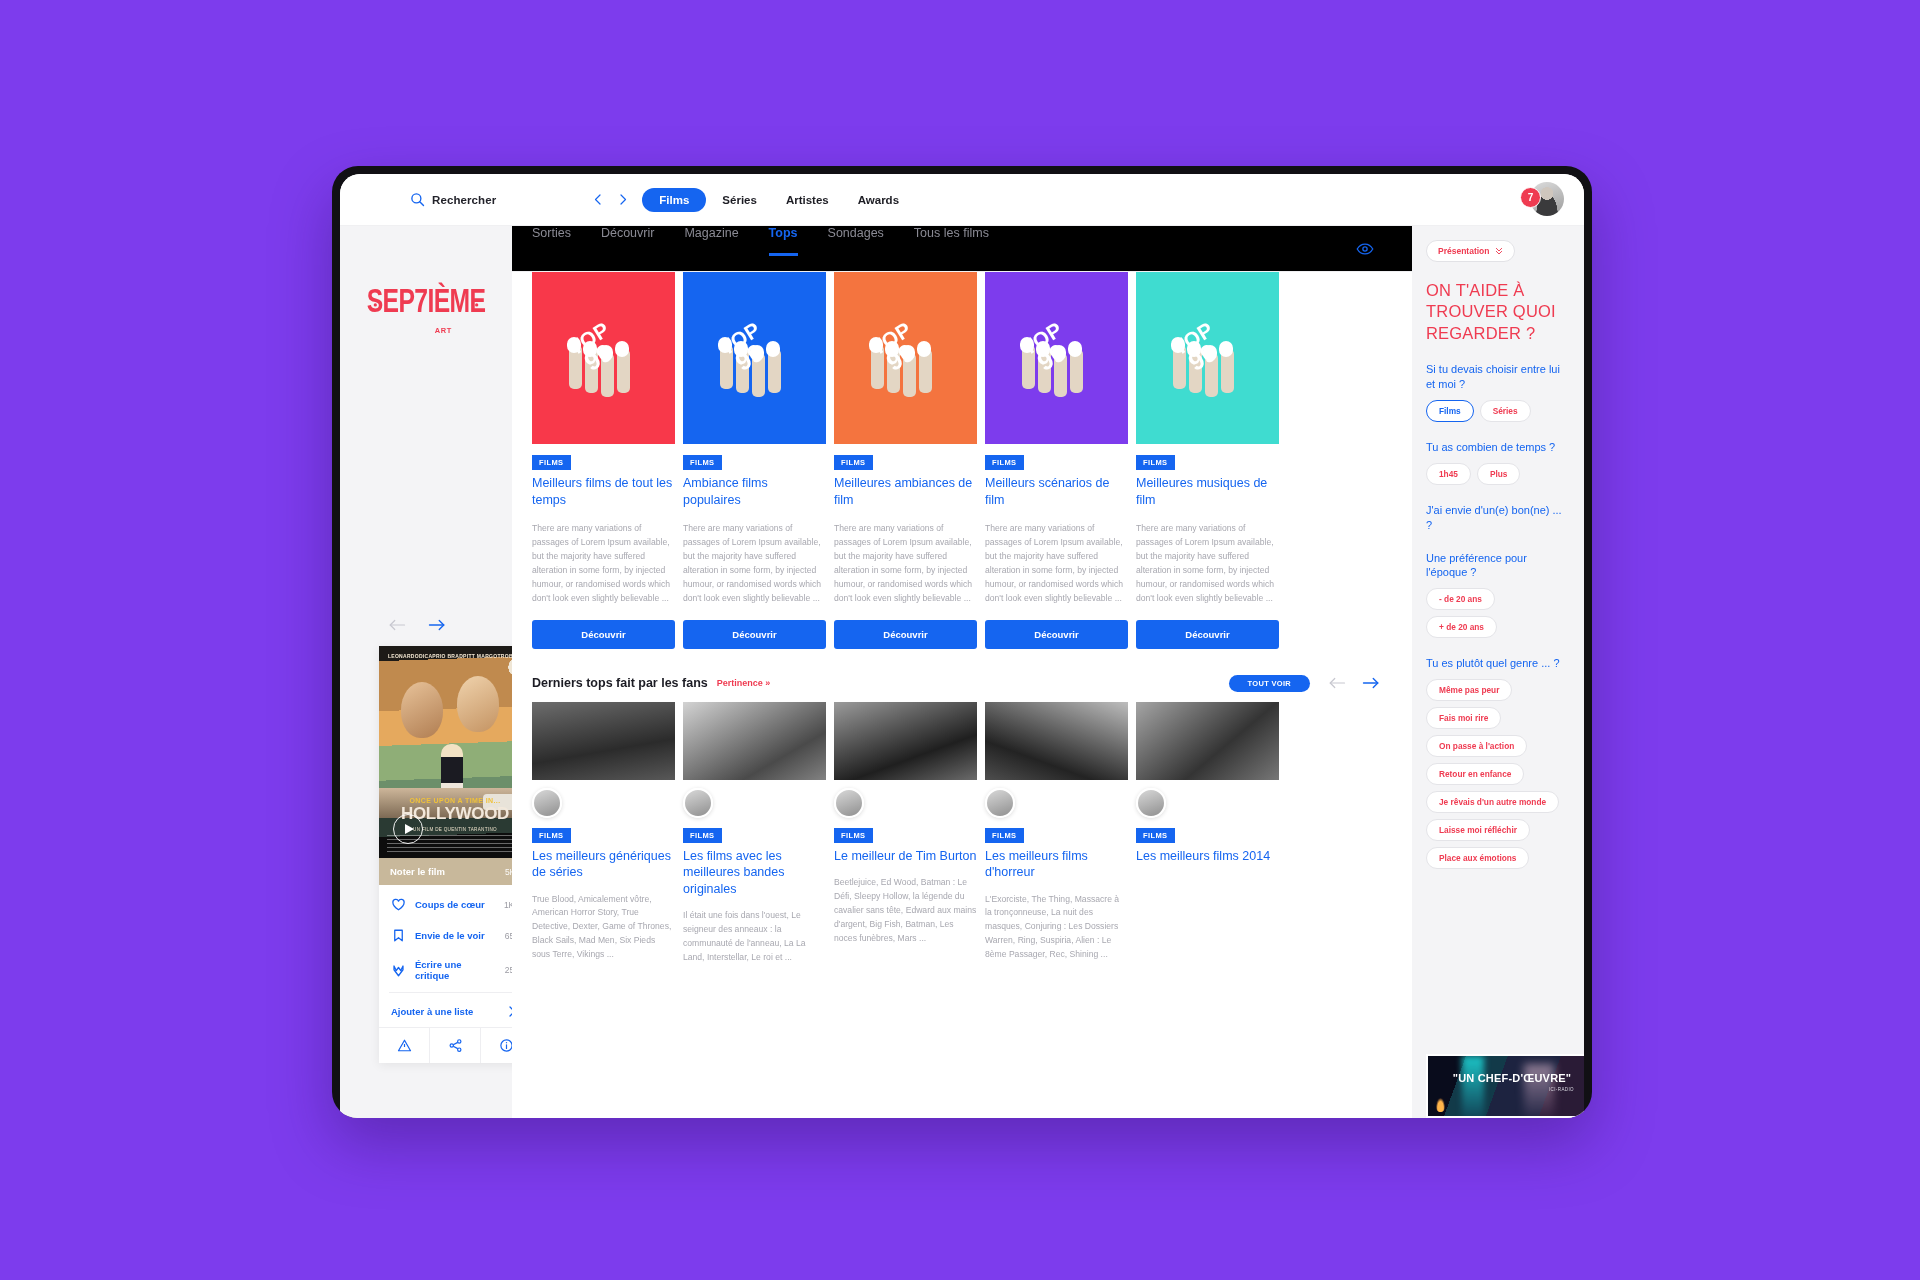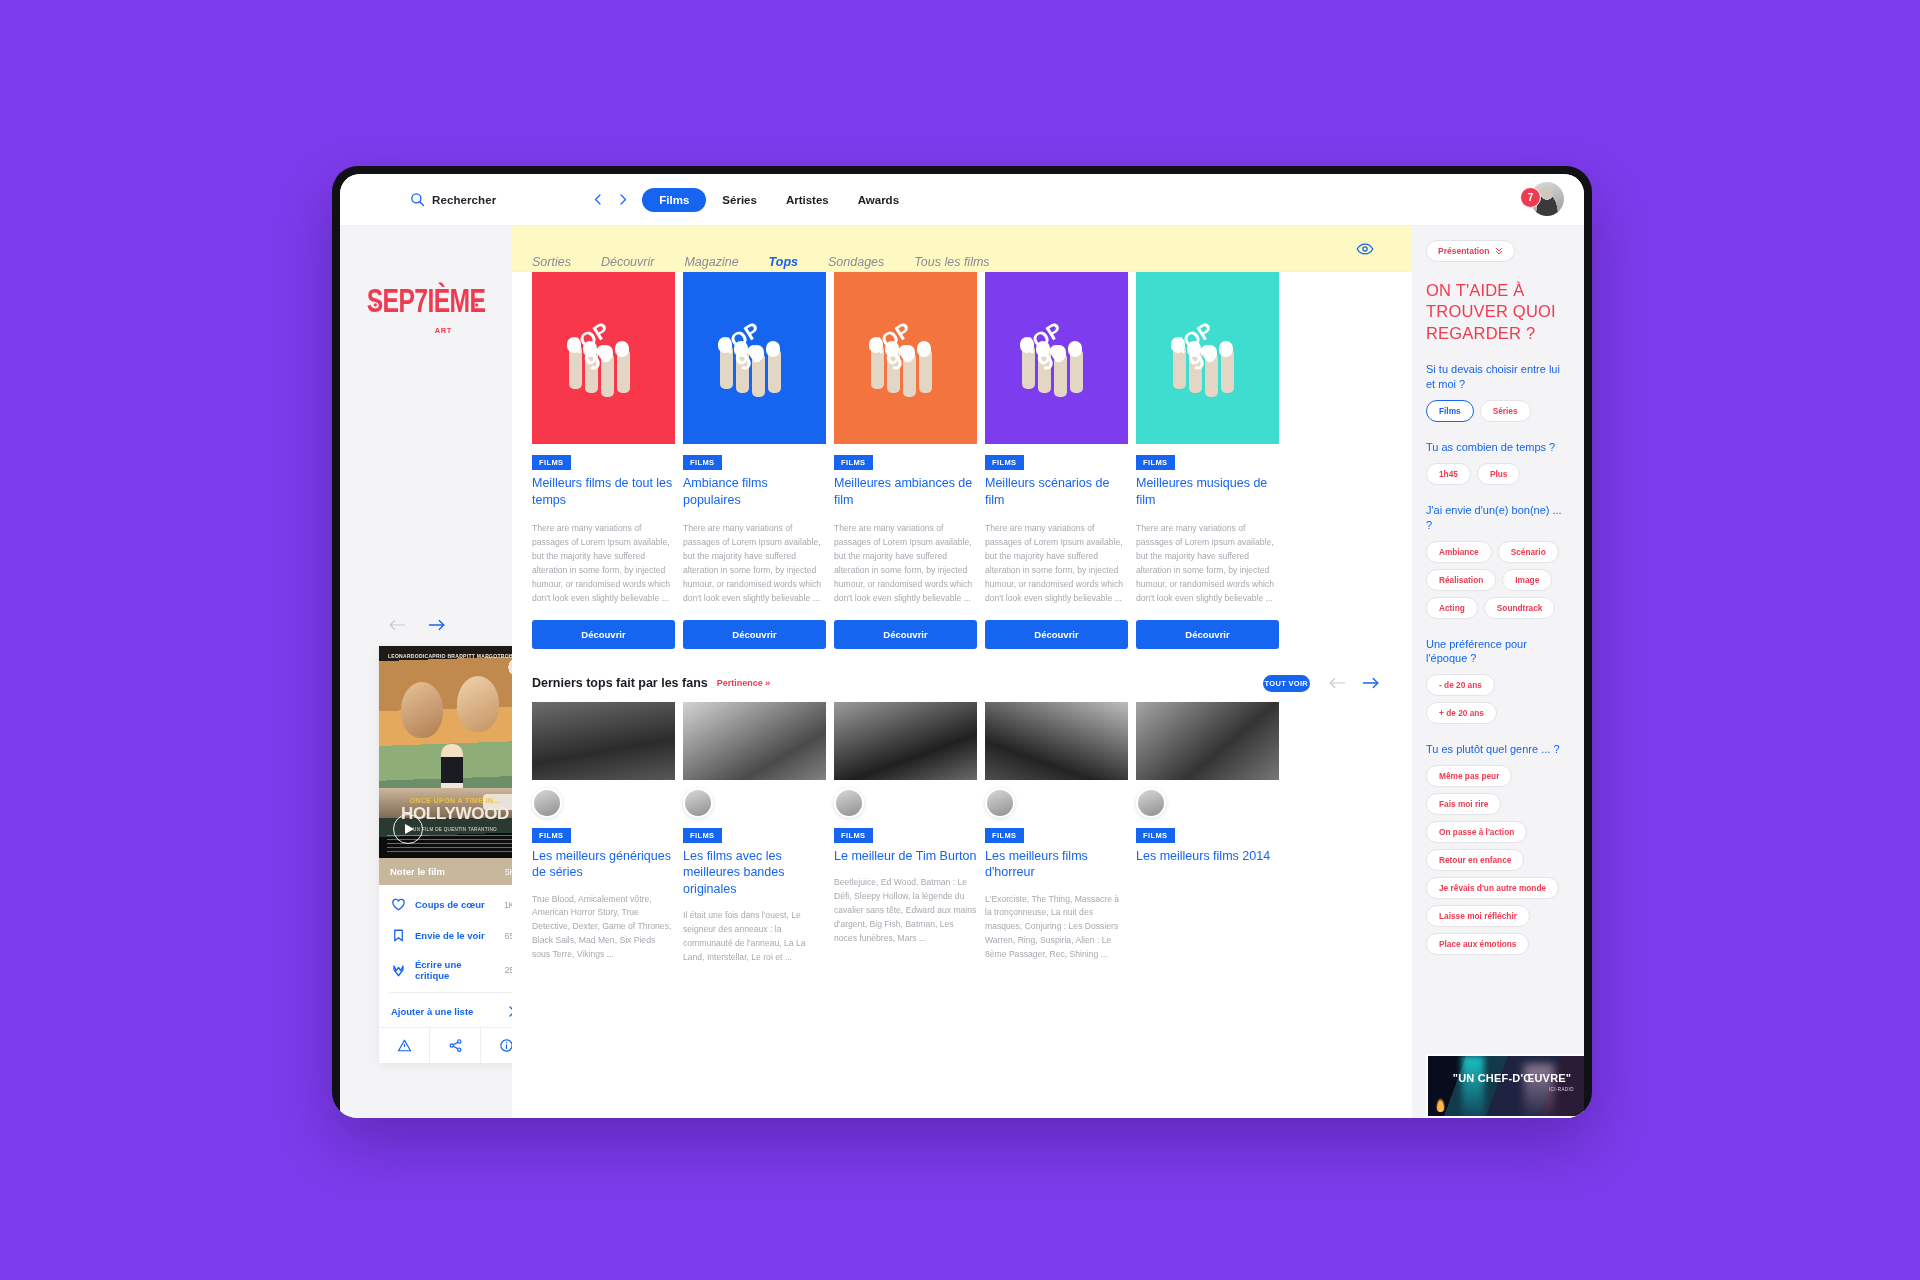--- a/index.html
+++ b/index.html
@@ -150,24 +150,23 @@
   .act-row .cnt { font-size: 8.5px; color:#9a9aa2; }
   .act-sep { height:1px; background:#eeeef1; margin: 3px 10px; }
   .act-row.chev .lbl { color:#1565f0; }
   .act-footer { display:flex; border-top:1px solid #eeeef1; }
   .act-footer div { flex:1; display:flex;align-items:center;justify-content:center; padding: 10px 0; cursor:pointer; }
   .act-footer div + div { border-left:1px solid #eeeef1; }
 
   
   .center { flex: 1; background: #fff; position: relative; overflow: hidden; }
   .subnav {
-    height: 46px; display:flex; align-items:flex-end; gap: 30px;
-    padding-left: 20px; border-bottom: 1px solid #f0f0f2; background:#fef9c3;
+    height: 46px; display:flex; align-items:flex-start; gap: 30px;
+    padding-left: 20px; border-bottom: 1px solid #f0f0f2; background:#000000;
     position: relative;
-    font-style: italic;
   }
   .subnav-item { font-size: 12.5px; color: #8b8b95; cursor: pointer; white-space:nowrap; position:relative; padding-bottom: 2px;}
   .subnav-item.active { color: #1565f0; font-weight: 700; }
   .subnav-item.active:after {
     content:""; position:absolute; left:0; right:0; bottom: -14px; height: 3px; background:#1565f0;
   }
   .eye-btn { position:absolute; right: 38px; top: 14px; width:18px;height:18px; cursor:pointer; }
   .tcard { width: 143px; flex:none; margin-right: 8px; }
   .tcard .thumb { width: 143px; height: 172px; position:relative; overflow:hidden; }
   .top99 { position:absolute; left:50%; top:50%; transform: translate(-50%,-50%) ; }
@@ -186,21 +185,21 @@
 
   
   .fans-head {
     display:flex; align-items:center; padding: 26px 0 10px 20px;
   }
   .fans-title { font-size: 12.5px; font-weight:700; color:#1c1c24; }
   .fans-rel { font-size: 9px; color:#ef3b51; font-weight:700; margin-left: 9px; }
   .fans-spacer { flex:1; }
   .tout-voir {
     background:#1565f0; color:#fff; font-size: 7.5px; font-weight:700;
-    padding: 4px 2px; border-radius: 9px; cursor:pointer; letter-spacing:.3px;
+    padding: 4px 19px; border-radius: 9px; cursor:pointer; letter-spacing:.3px;
   }
   .fans-arrows { display:flex; align-items:center; gap: 16px; margin: 0 32px 0 18px; }
 
   .fcard { width: 143px; flex:none; margin-right: 8px; }
   .fcard .fthumb { width: 143px; height: 78px; filter: grayscale(1); position:relative; overflow:hidden; }
   .fcard .fav {
     width: 30px; height: 30px; border-radius: 50%; margin: 8px 0 6px;
     border: 2px solid #fff; box-shadow: 0 1px 4px rgba(0,0,0,.14);
     background: linear-gradient(160deg,#d8d8d8,#8f8f8f); filter: grayscale(1);
   }
@@ -569,28 +568,20 @@
               <div class="chips">
                 <div class="chip sel">Films</div>
                 <div class="chip">Séries</div>
               </div>
               <div class="q">Tu as combien de temps ?</div>
               <div class="chips">
                 <div class="chip">1h45</div>
                 <div class="chip">Plus</div>
               </div>
               <div class="q">J'ai envie d'un(e) bon(ne) ... ?</div>
-              <div class="chips">
-                <div class="chip">Ambiance</div>
-                <div class="chip">Scénario</div>
-                <div class="chip">Réalisation</div>
-                <div class="chip">Image</div>
-                <div class="chip">Acting</div>
-                <div class="chip">Soundtrack</div>
-              </div>
               <div class="q">Une préférence pour l'époque ?</div>
               <div class="chips">
                 <div class="chip">- de 20 ans</div>
                 <div class="chip">+ de 20 ans</div>
               </div>
               <div class="q">Tu es plutôt quel genre ... ?</div>
               <div class="chips col">
                 <div class="chip">Même pas peur</div>
                 <div class="chip">Fais moi rire</div>
                 <div class="chip">On passe à l'action</div>

